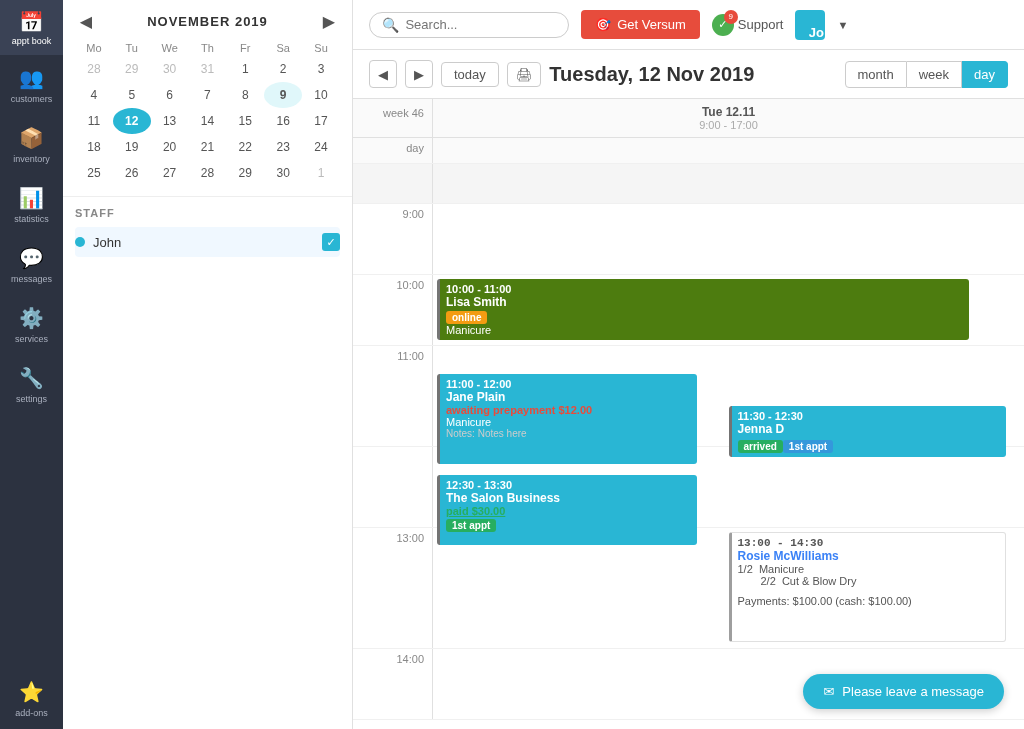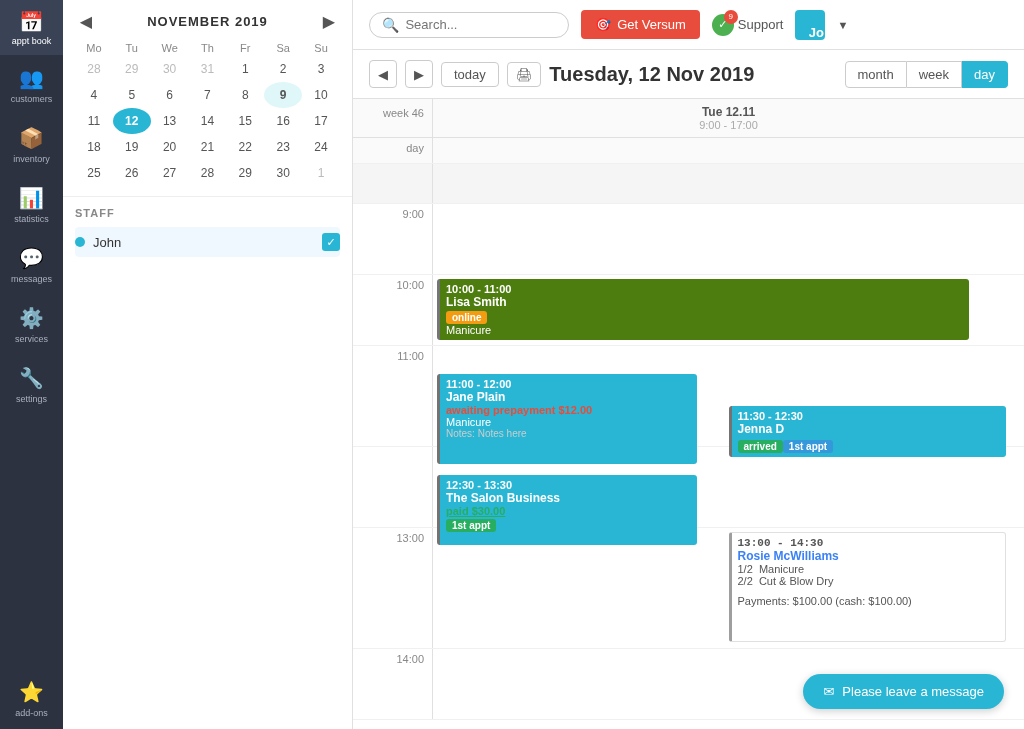--- a/index.html
+++ b/index.html
@@ -619,21 +619,21 @@
       </div>
     </div>
 
     <div style="display:grid; grid-template-columns:80px 1fr; min-height:120px; border-bottom:1px solid #f0f0f0;">
       <div style="padding:4px 8px 0 0; font-size:11px; color:#888; border-right:1px solid #e0e0e0; text-align:right;">13:00</div>
       <div style="position:relative; min-height:120px;">
         <div class="appt-block appt-white" style="top:4px; left:50%; width:47%; min-height:110px;">
           <div class="appt-time" style="color:#555;font-family:Liberation Mono, monospace;">13:00 - 14:30</div>
           <div class="appt-name" style="color:#3b82f6;">Rosie McWilliams</div>
           <div class="appt-sub" style="color:#555;">1/2&nbsp; Manicure</div>
-          <div class="appt-sub" style="color:#555;">2/2&nbsp; Cut &amp; Blow Dry</div>
+          <div class="appt-sub" style="color:#555;margin-left:23px;">2/2&nbsp; Cut &amp; Blow Dry</div>
           <div style="height:8px;"></div>
           <div class="appt-sub" style="color:#555;">Payments: $100.00 (cash: $100.00)</div>
         </div>
       </div>
     </div>
 
     <div style="display:grid; grid-template-columns:80px 1fr; min-height:70px; border-bottom:1px solid #f0f0f0;">
       <div style="padding:4px 8px 0 0; font-size:11px; color:#888; border-right:1px solid #e0e0e0; text-align:right;">14:00</div>
       <div style="position:relative; min-height:70px;"></div>
     </div>

